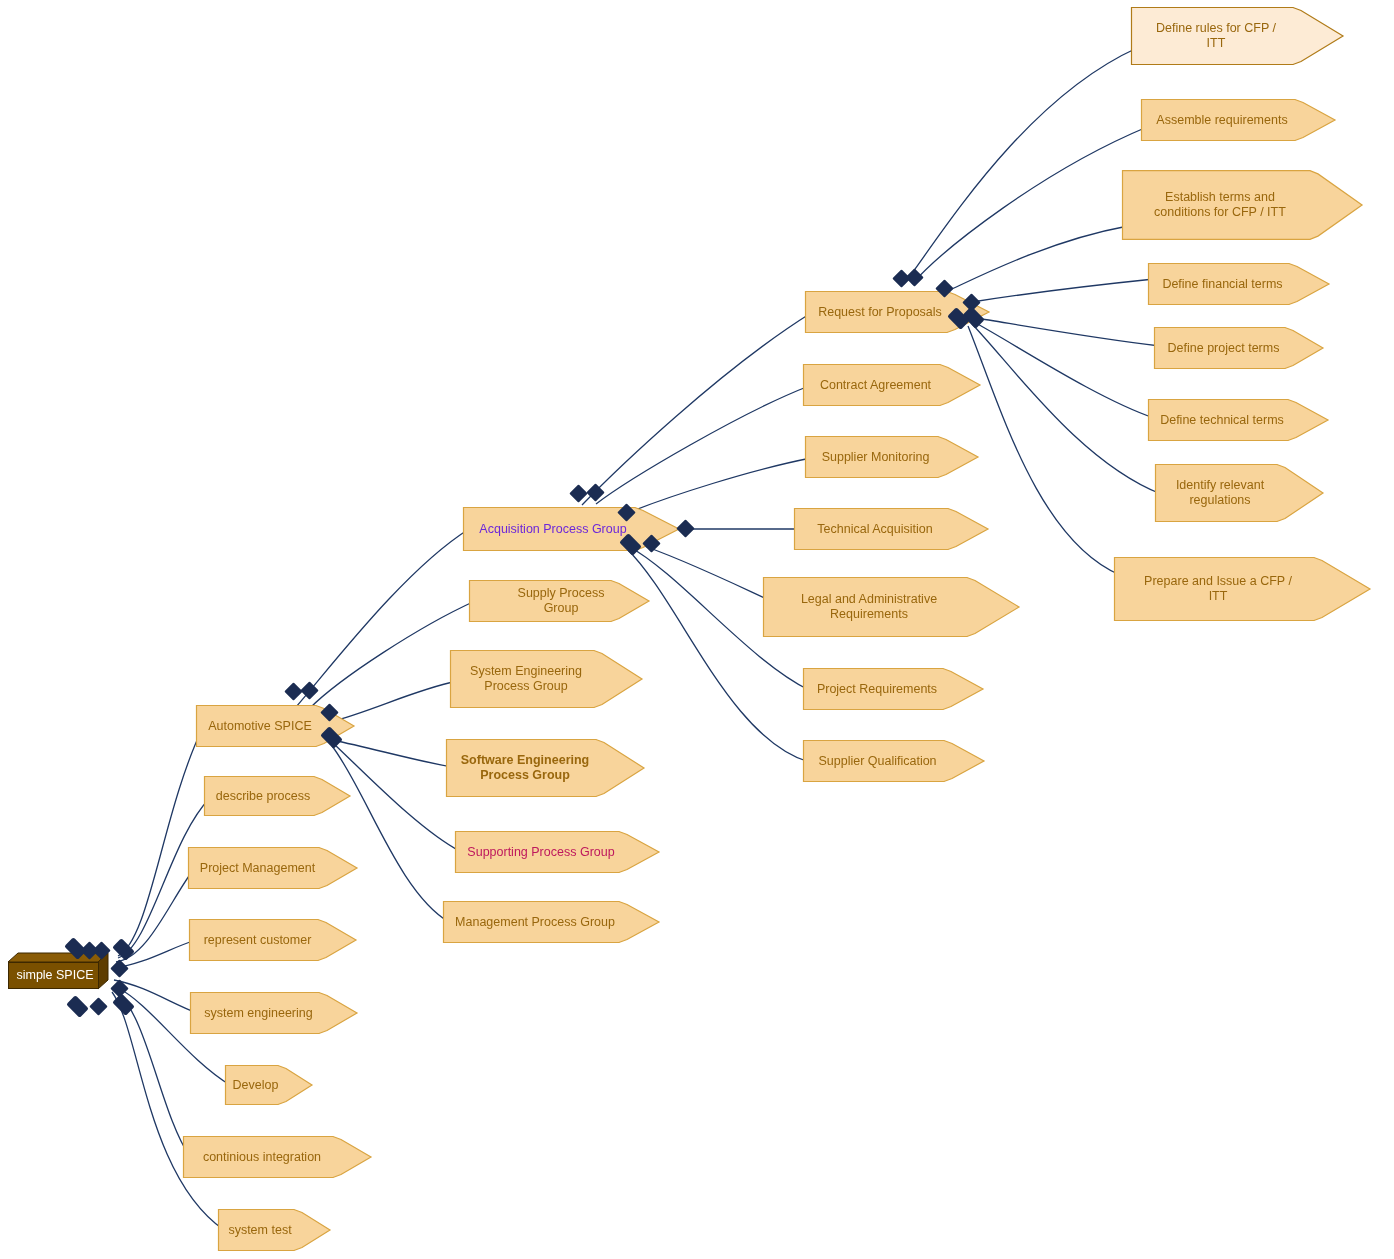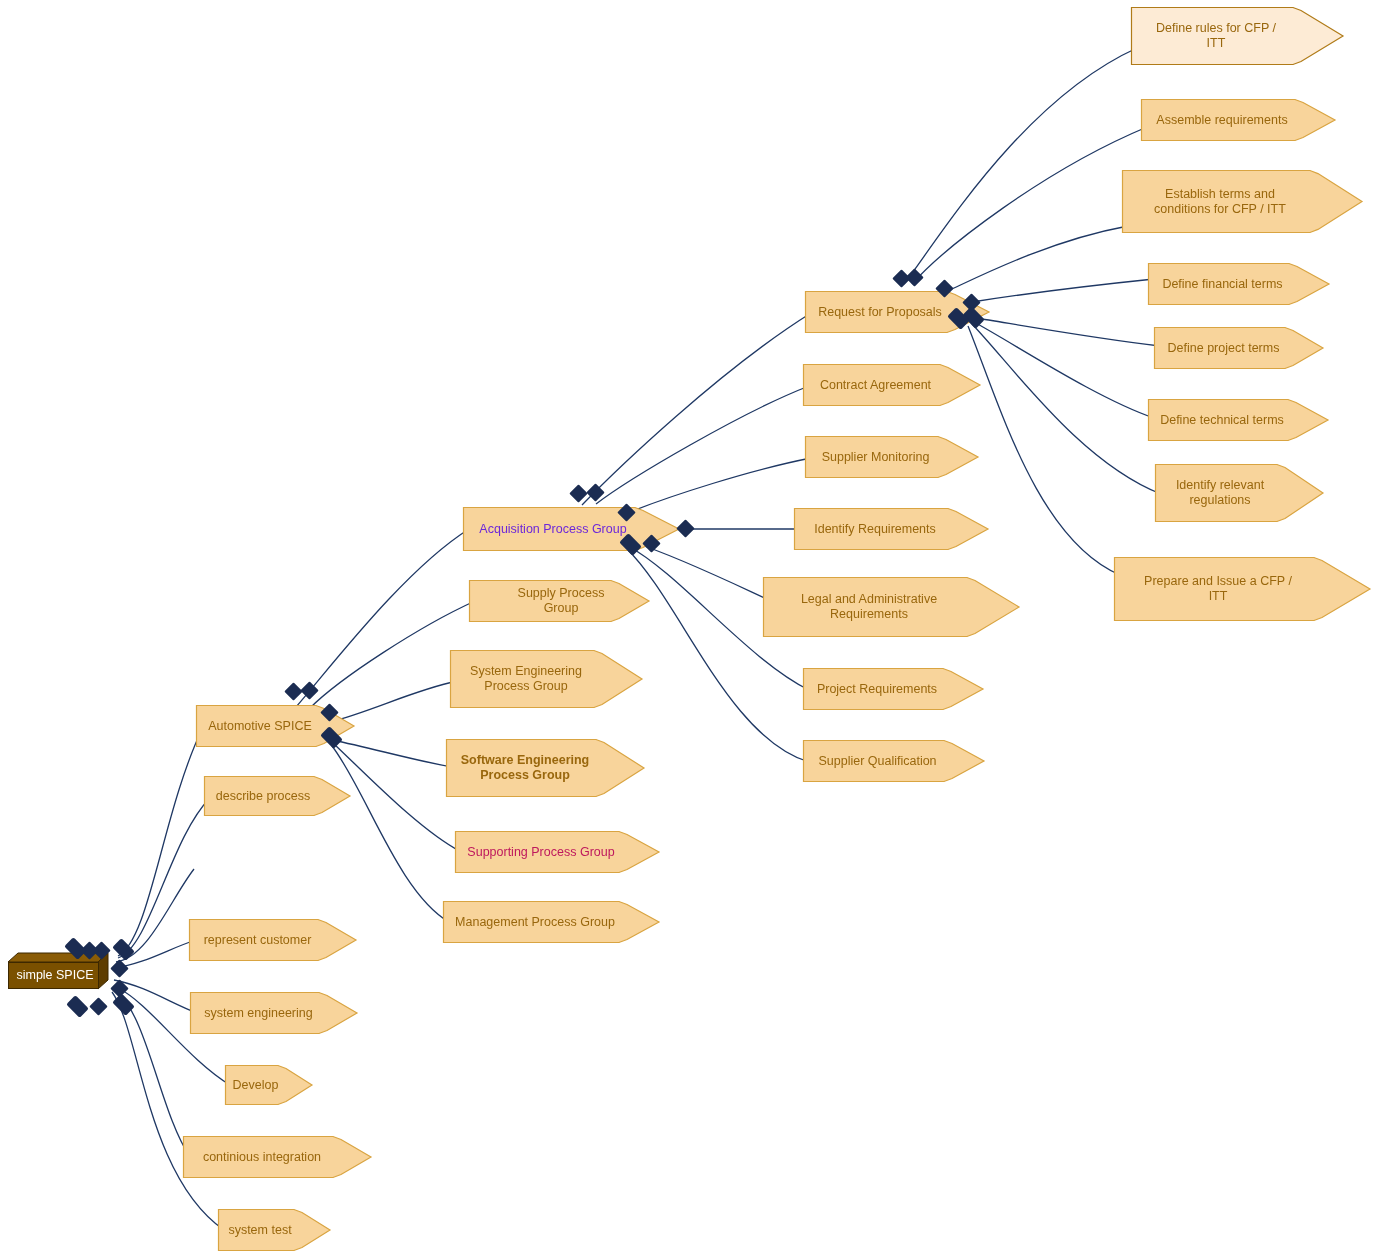--- a/index.html
+++ b/index.html
@@ -64,20 +64,26 @@
         <polygon points="0.5,0.5 120,0.5 128,3.5 158,21 128,38.5 120,41.5 0.5,41.5" fill="#F8D49B" stroke="#D9A441" stroke-width="1.2" stroke-linejoin="miter"></polygon>
       </svg>
       <div class="txt" style="color: rgb(153, 103, 13); width: 128px; right: auto;">Automotive SPICE</div>
     </div>
     <div class="node" style="left: 204px; top: 776px; width: 146px; height: 40px;">
       <svg class="shape" viewBox="0 0 146 40" preserveAspectRatio="none">
         <polygon points="0.5,0.5 110,0.5 118,3.5 146,20 118,36.5 110,39.5 0.5,39.5" fill="#F8D49B" stroke="#D9A441" stroke-width="1.2" stroke-linejoin="miter"></polygon>
       </svg>
       <div class="txt" style="color: rgb(153, 103, 13); width: 118px; right: auto;">describe process</div>
     </div>
+    <div class="node" style="left: 188px; top: 847px; width: 169px; height: 42px;">
+      <svg class="shape" viewBox="0 0 169 42" preserveAspectRatio="none">
+        <polygon points="0.5,0.5 131,0.5 139,3.5 169,21 139,38.5 131,41.5 0.5,41.5" fill="#F8D49B" stroke="#D9A441" stroke-width="1.2" stroke-linejoin="miter"></polygon>
+      </svg>
+      <div class="txt" style="color: rgb(153, 103, 13); width: 139px; right: auto;">Project Management</div>
+    </div>
     <div class="node" style="left: 189px; top: 919px; width: 167px; height: 42px;">
       <svg class="shape" viewBox="0 0 167 42" preserveAspectRatio="none">
         <polygon points="0.5,0.5 129,0.5 137,3.5 167,21 137,38.5 129,41.5 0.5,41.5" fill="#F8D49B" stroke="#D9A441" stroke-width="1.2" stroke-linejoin="miter"></polygon>
       </svg>
       <div class="txt" style="color: rgb(153, 103, 13); width: 137px; right: auto;">represent customer</div>
     </div>
     <div class="node" style="left: 190px; top: 992px; width: 167px; height: 42px;">
       <svg class="shape" viewBox="0 0 167 42" preserveAspectRatio="none">
         <polygon points="0.5,0.5 129,0.5 137,3.5 167,21 137,38.5 129,41.5 0.5,41.5" fill="#F8D49B" stroke="#D9A441" stroke-width="1.2" stroke-linejoin="miter"></polygon>
       </svg>
@@ -154,21 +160,21 @@
     <div class="node" style="left: 805px; top: 436px; width: 173px; height: 42px;">
       <svg class="shape" viewBox="0 0 173 42" preserveAspectRatio="none">
         <polygon points="0.5,0.5 133,0.5 141,3.5 173,21 141,38.5 133,41.5 0.5,41.5" fill="#F8D49B" stroke="#D9A441" stroke-width="1.2" stroke-linejoin="miter"></polygon>
       </svg>
       <div class="txt" style="color: rgb(153, 103, 13); width: 141px; right: auto;">Supplier Monitoring</div>
     </div>
     <div class="node" style="left: 794px; top: 508px; width: 194px; height: 42px;">
       <svg class="shape" viewBox="0 0 194 42" preserveAspectRatio="none">
         <polygon points="0.5,0.5 154,0.5 162,3.5 194,21 162,38.5 154,41.5 0.5,41.5" fill="#F8D49B" stroke="#D9A441" stroke-width="1.2" stroke-linejoin="miter"></polygon>
       </svg>
-      <div class="txt" style="color: rgb(153, 103, 13); width: 162px; right: auto;">Identify Requirements</div>
+      <div class="txt" style="color: rgb(153, 103, 13); width: 162px; right: auto;">Technical Acquisition</div>
     </div>
     <div class="node" style="left: 763px; top: 577px; width: 256px; height: 60px;">
       <svg class="shape" viewBox="0 0 256 60" preserveAspectRatio="none">
         <polygon points="0.5,0.5 204,0.5 212,3.5 256,30 212,56.5 204,59.5 0.5,59.5" fill="#F8D49B" stroke="#D9A441" stroke-width="1.2" stroke-linejoin="miter"></polygon>
       </svg>
       <div class="txt" style="color: rgb(153, 103, 13); width: 212px; right: auto;">Legal and Administrative
 Requirements</div>
     </div>
     <div class="node" style="left: 803px; top: 668px; width: 180px; height: 42px;">
       <svg class="shape" viewBox="0 0 180 42" preserveAspectRatio="none">
@@ -188,21 +194,21 @@
       </svg>
       <div class="txt" style="color: rgb(153, 103, 13); width: 170px; right: auto;">Define rules for CFP /
 ITT</div>
     </div>
     <div class="node" style="left: 1141px; top: 99px; width: 194px; height: 42px;">
       <svg class="shape" viewBox="0 0 194 42" preserveAspectRatio="none">
         <polygon points="0.5,0.5 154,0.5 162,3.5 194,21 162,38.5 154,41.5 0.5,41.5" fill="#F8D49B" stroke="#D9A441" stroke-width="1.2" stroke-linejoin="miter"></polygon>
       </svg>
       <div class="txt" style="color: rgb(153, 103, 13); width: 162px; right: auto;">Assemble requirements</div>
     </div>
-    <div class="node" style="left: 1122px; top: 170px; width: 240px; height: 63px;">
+    <div class="node" style="left: 1122px; top: 170px; width: 240px; height: 70px;">
       <svg class="shape" viewBox="0 0 240 62" preserveAspectRatio="none">
         <polygon points="0.5,0.5 188,0.5 196,3.5 240,31 196,58.5 188,61.5 0.5,61.5" fill="#F8D49B" stroke="#D9A441" stroke-width="1.2" stroke-linejoin="miter"></polygon>
       </svg>
       <div class="txt" style="color: rgb(153, 103, 13); width: 196px; right: auto;">Establish terms and
 conditions for CFP / ITT</div>
     </div>
     <div class="node" style="left: 1148px; top: 263px; width: 181px; height: 42px;">
       <svg class="shape" viewBox="0 0 181 42" preserveAspectRatio="none">
         <polygon points="0.5,0.5 141,0.5 149,3.5 181,21 149,38.5 141,41.5 0.5,41.5" fill="#F8D49B" stroke="#D9A441" stroke-width="1.2" stroke-linejoin="miter"></polygon>
       </svg>

